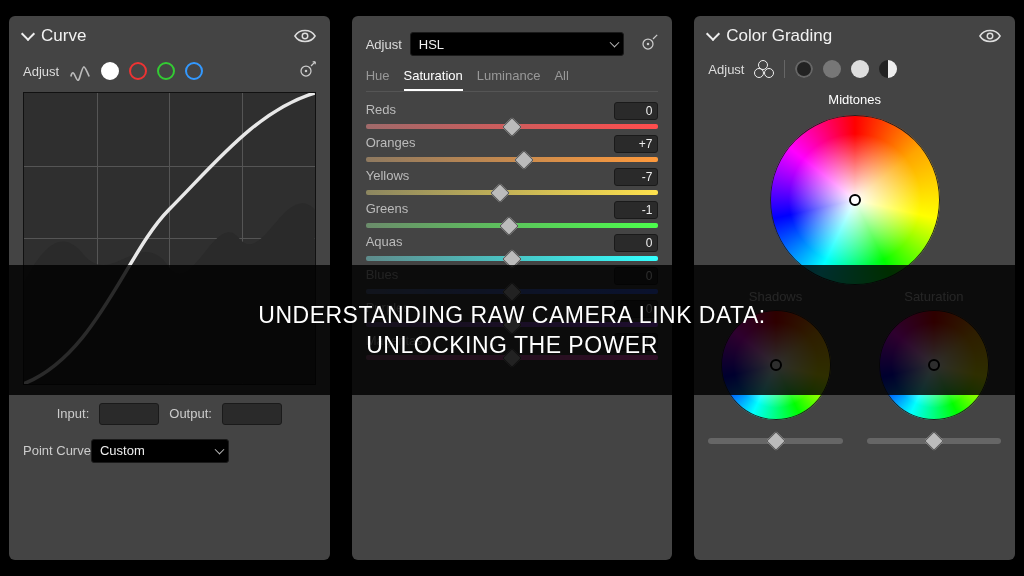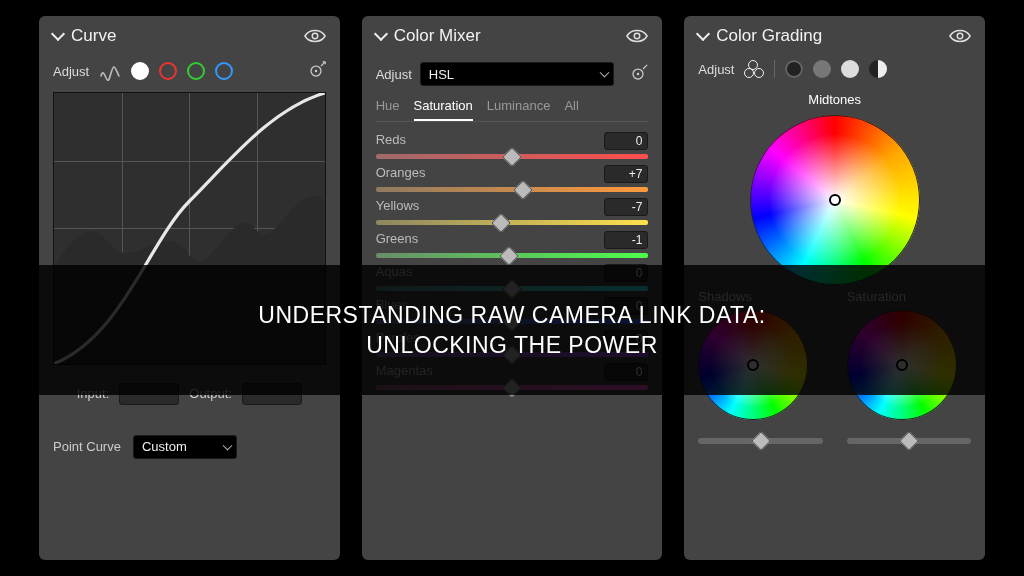--- a/index.html
+++ b/index.html
@@ -1,17 +1,17 @@
 <!DOCTYPE html>
 <html><head>
 <meta charset="utf-8">
 <style>
   * { box-sizing: border-box; margin: 0; padding: 0; font-family: -apple-system, BlinkMacSystemFont, "Segoe UI", sans-serif; }
   html, body { width: 1024px; height: 576px; background: #000; overflow: hidden; position: relative; color: #ddd; }
-  .panels { display: flex; gap: 22px; padding: 16px 39px; height: 100%; }
+  .panels { display: flex; gap: 22px; padding: 16px 9px; height: 100%; }
   .panel { background: #444; border-radius: 6px; box-shadow: 0 1px 4px rgba(0,0,0,.6); flex: 1; display: flex; flex-direction: column; padding: 10px 14px 14px; }
   .panel-header { display: flex; align-items: center; gap: 8px; margin-bottom: 10px; }
   .chev { width: 10px; height: 10px; border-right: 2px solid #eee; border-bottom: 2px solid #eee; transform: rotate(45deg); margin-top:-4px; }
   .panel-title { font-size: 17px; font-weight: 400; color: #f2f2f2; flex: 1; }
   .eye { width: 22px; height: 14px; color:#ddd; }
   .row { display: flex; align-items: center; gap: 8px; margin: 6px 0; }
   .lbl { font-size: 13px; color: #ddd; }
   .small-lbl { font-size: 13px; color:#ccc;}
   
   .adjust-row { display:flex; align-items:center; gap:10px; margin: 4px 0 10px;}
@@ -53,21 +53,21 @@
   .ring.mid{background:#777;border:none;}
   .ring.light{background:#ddd;border:none;}
   .ring.half{background:linear-gradient(90deg,#222 50%,#eee 50%);border:none;}
   .wheel-title{font-size:13px;color:#ffffff;text-align:center;margin:6px 0 8px;}
   .wheel{border-radius:50%;position:relative;background:
      radial-gradient(circle at 50% 50%, #ffffff 0%, rgba(255,255,255,0) 55%),
      conic-gradient(red,orange,yellow,lime,cyan,blue,magenta,red);
      box-shadow:inset 0 0 0 1px #222;}
   .wheel .dot{position:absolute;left:50%;top:50%;width:12px;height:12px;border-radius:50%;background:#fff;border:2px solid #000;transform:translate(-50%,-50%);}
   .wheels-row{display:flex;gap:24px;justify-content:space-around;margin-top:4px;}
-  .wheel-col{flex:1;display:flex;flex-direction:column;align-items:flex-start;}
+  .wheel-col{flex:1;display:flex;flex-direction:column;align-items:center;}
   .mono-track{width:100%;height:6px;background:#666;border-radius:3px;position:relative;margin-top:18px;}
   
   .overlay { position:absolute; left:0; right:0; top:265px; height:130px; background:rgba(0,0,0,.82); display:flex; flex-direction:column; align-items:center; justify-content:center; gap:3px; color:#fff;}
   .overlay h1 { font-size:23px; font-weight:500; letter-spacing:.5px; text-align:center;}
   .overlay h2 { font-size:23px; font-weight:500; letter-spacing:.5px;}
 </style>
 </head>
 <body>
 
 <div class="panels">
@@ -111,35 +111,27 @@
       <svg class="curve-svg" viewBox="0 0 100 100" preserveAspectRatio="none">
         <path fill="none" stroke="#e8e8e8" stroke-width="1.2" d="M0 100 C 25 90, 35 55, 50 40 S 80 6, 100 0"></path>
       </svg>
     </div>
     <div class="io-row">
       <span class="small-lbl">Input:</span>
       <input class="io-field" value="" style="">
       <span class="small-lbl">Output:</span>
       <input class="io-field" value="" style="">
     </div>
-    <div class="row" style="justify-content:flex-start;gap:12px;margin-top:22px;">
+    <div class="row" style="justify-content:flex-start;gap:0;margin-top:6px;">
       <span class="small-lbl">Point Curve</span>
-      <span class="sel-wrap"><select class="sel" style="width:104px"><option>Custom</option></select></span>
+      <span class="sel-wrap"><select class="sel" style="width:138px"><option>Custom</option></select></span>
     </div>
   </div>
 
   <div class="panel">
-    <div class="panel-header">
-      <span class="chev"></span>
-      <span class="panel-title">Color Mixer</span>
-      <svg class="eye" viewBox="0 0 24 14">
-          <path fill="none" stroke="currentColor" stroke-width="1.6" d="M1 7c3-5 8-6 11-6s8 1 11 6c-3 5-8 6-11 6S4 12 1 7Z"></path>
-          <circle cx="12" cy="7" r="3" fill="none" stroke="currentColor" stroke-width="1.6"></circle>
-        </svg>
-    </div>
     <div class="row">
       <span class="lbl">Adjust</span>
       <span class="sel-wrap" style="flex:1"><select class="sel" style="width:100%"><option>HSL</option></select></span>
       <svg class="target-icon" style="margin-left:6px" viewBox="0 0 24 24">
           <circle cx="12" cy="12" r="6" fill="none" stroke="currentColor" stroke-width="1.5"></circle>
           <circle cx="12" cy="12" r="1.5" fill="currentColor"></circle>
           <line x1="18" y1="6" x2="23" y2="1" stroke="currentColor" stroke-width="1.5"></line>
         </svg>
     </div>
     <div class="tabs">

